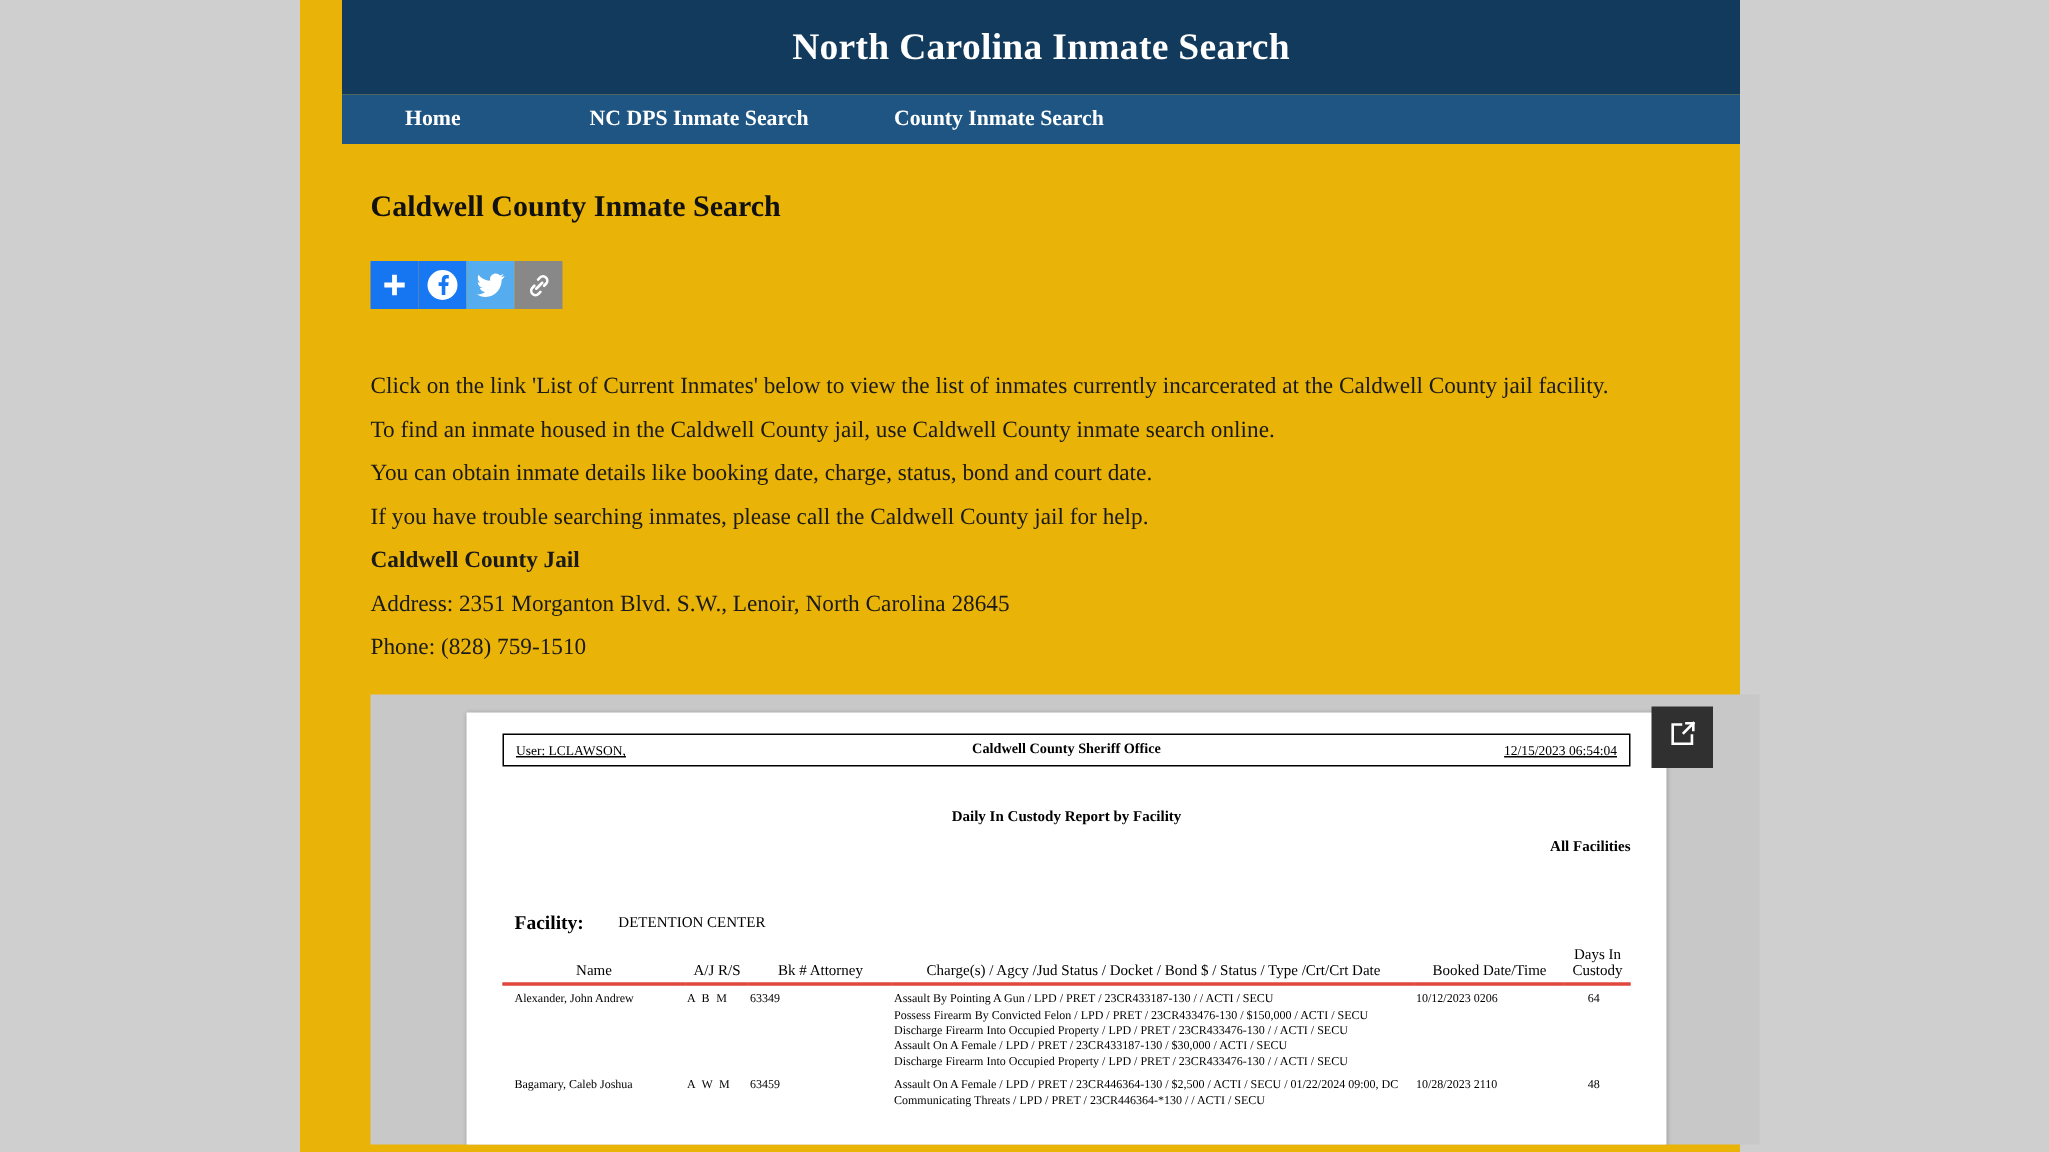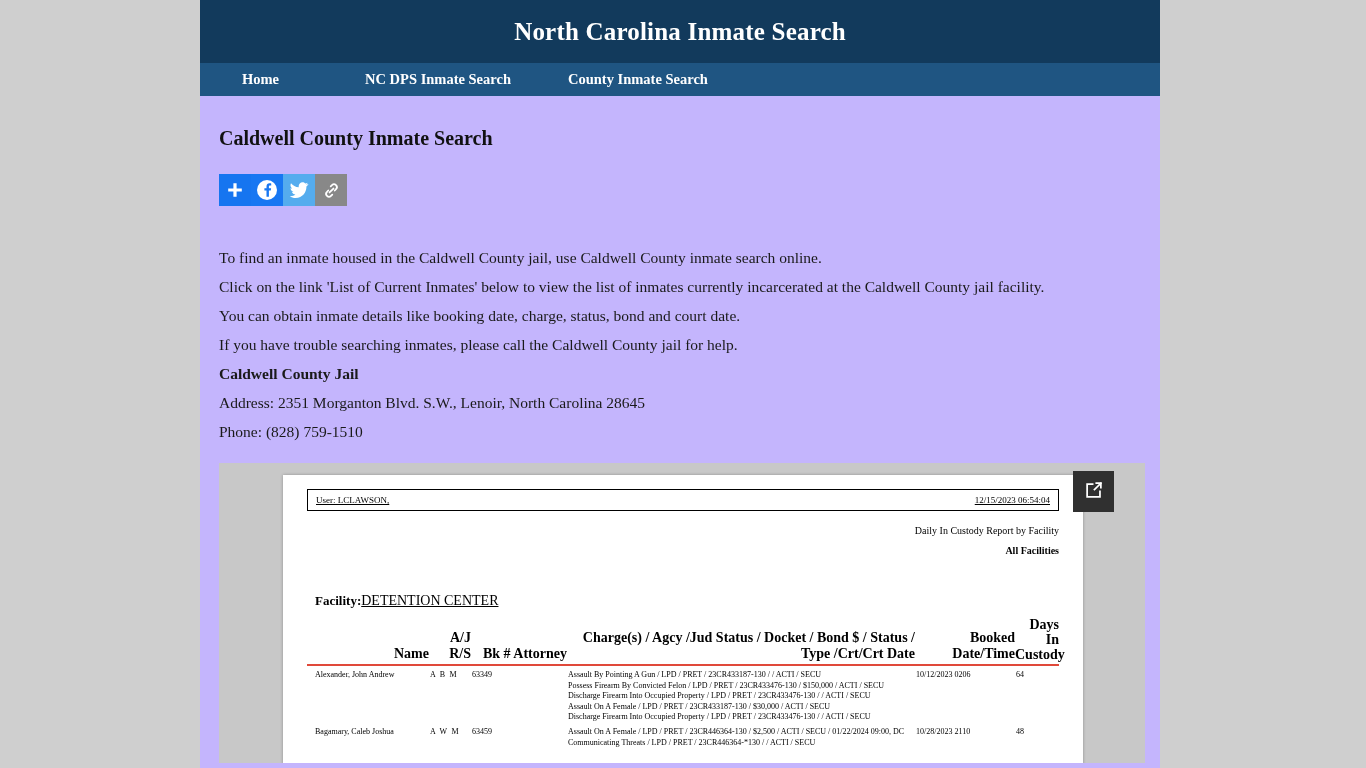--- a/index.html
+++ b/index.html
@@ -7,21 +7,22 @@
     margin: 0; padding: 0;
     width: 1366px; height: 768px;
     overflow: hidden;
     background: #cfcfcf;
     font-family: "Liberation Serif", serif;
   }
   #page {
     position: absolute;
     left: 200px; top: 0;
     width: 960px; height: 768px;
-    background: #c4b5fd;
+    background: #eab308;
+    padding-left: 28px;
   }
   
   .site-header {
     height: 63px;
     background: #123a5c;
     display: flex; align-items: center; justify-content: center;
   }
   .site-title {
     color: #ffffff;
     font-size: 25px;
@@ -115,40 +116,40 @@
   }
   .pdf-topbar .tb-user { flex: 0 0 auto; }
   .pdf-topbar .tb-center {
     position: absolute; left: 0; right: 0;
     text-align: center; font-weight: bold; font-size: 9.5px;
   }
   .pdf-topbar .tb-right {
     margin-left: auto; font-size: 9px; position: relative; z-index: 2;
   }
   .pdf-sub {
-    text-align: right; font-weight: normal; font-size: 10px;
-    margin-top: 14px;
+    text-align: center; font-weight: bold; font-size: 10px;
+    margin-top: 28px;
   }
   .pdf-sub2 {
     text-align: right; font-weight: bold; font-size: 10px;
     margin-top: 9px;
   }
   .facility-row {
     margin-top: 37px; padding-left: 8px;
     display: flex; align-items: center;
   }
   .facility-label { font-size: 13px; font-weight: bold; }
-  .facility-value { font-size: 14px; margin-left: 0; text-decoration: underline; }
+  .facility-value { font-size: 10px; margin-left: 23px; }
   table.report {
     width: 100%; border-collapse: collapse; margin-top: 9px;
     table-layout: fixed;
   }
   table.report th {
-    font-size: 14px; font-weight: bold;
-    text-align: right; vertical-align: bottom;
+    font-size: 10px; font-weight: normal;
+    text-align: center; vertical-align: bottom;
     padding: 0 0 2px 0;
     border-bottom: 2px solid #e0493a;
   }
   th.c-name  { width: 122px; padding-left: 8px; }
   th.c-ajrs  { width: 42px; }
   th.c-bk    { width: 96px; margin-left: 16px; }
   th.c-chg   { width: 348px; }
   th.c-book  { width: 100px; text-align: left; }
   th.c-days  { width: 44px; text-align: right; padding-right: 6px; }
   .days-stack { display: block; line-height: 1.05; }
@@ -156,21 +157,21 @@
     font-size: 8px; vertical-align: top; padding-top: 4px;
     line-height: 1.18;
     margin-top: 41px;
   }
   td.c-name { padding-left: 8px; font-size: 9px; white-space: nowrap; }
   td.c-ajrs { font-size: 9px; letter-spacing: 1.2px; white-space: nowrap; }
   td.c-bk   { font-size: 9px; }
   td.c-chg  { font-size: 7.2px; }
   td.c-chg div { margin-bottom: 1px; }
   td.c-book { font-size: 9px; white-space: nowrap; }
-  td.c-days { font-size: 9px; text-align: left; padding-right: 6px; }
+  td.c-days { font-size: 9px; text-align: center; padding-right: 6px; }
 </style>
 </head>
 <body>
 
 <div id="page">
 
   <div class="site-header">
     <div class="site-title">North Carolina Inmate Search</div>
   </div>
 
@@ -212,39 +213,40 @@
           <svg width="19" height="19" viewBox="0 0 24 24" fill="none" stroke="#fff" stroke-width="2.2" stroke-linecap="round">
             <path d="M9.5 14.5l5-5"></path>
             <path d="M11 6.8l1.6-1.6a3.6 3.6 0 015.1 5.1L16.1 12"></path>
             <path d="M13 17.2l-1.6 1.6a3.6 3.6 0 01-5.1-5.1L7.9 12"></path>
           </svg>
         </span>
       </div>
     </div>
 
     <div class="intro">
+      <p>Click on the link 'List of Current Inmates' below to view the list of inmates currently incarcerated at the Caldwell County jail facility.</p>
       <p>To find an inmate housed in the Caldwell County jail, use Caldwell County inmate search online.</p>
-      <p>Click on the link 'List of Current Inmates' below to view the list of inmates currently incarcerated at the Caldwell County jail facility.</p>
       <p>You can obtain inmate details like booking date, charge, status, bond and court date.</p>
       <p>If you have trouble searching inmates, please call the Caldwell County jail for help.</p>
     </div>
 
     <div class="jail-block">
       <p class="jail-name">Caldwell County Jail</p>
       <p>Address: 2351 Morganton Blvd. S.W., Lenoir, North Carolina 28645</p>
       <p>Phone: (828) 759-1510</p>
     </div>
 
     <div class="pdf-viewer">
 
       <div class="pdf-page">
         <div class="pdf-inner">
 
           <div class="pdf-topbar">
             <div class="tb-user">User: LCLAWSON,</div>
+            <div class="tb-center">Caldwell County Sheriff Office</div>
             <div class="tb-right">12/15/2023 06:54:04</div>
           </div>
 
           <div class="pdf-sub">Daily In Custody Report by Facility</div>
           <div class="pdf-sub2">All Facilities</div>
 
           <div class="facility-row">
             <span class="facility-label">Facility:</span>
             <span class="facility-value">DETENTION CENTER</span>
           </div>

